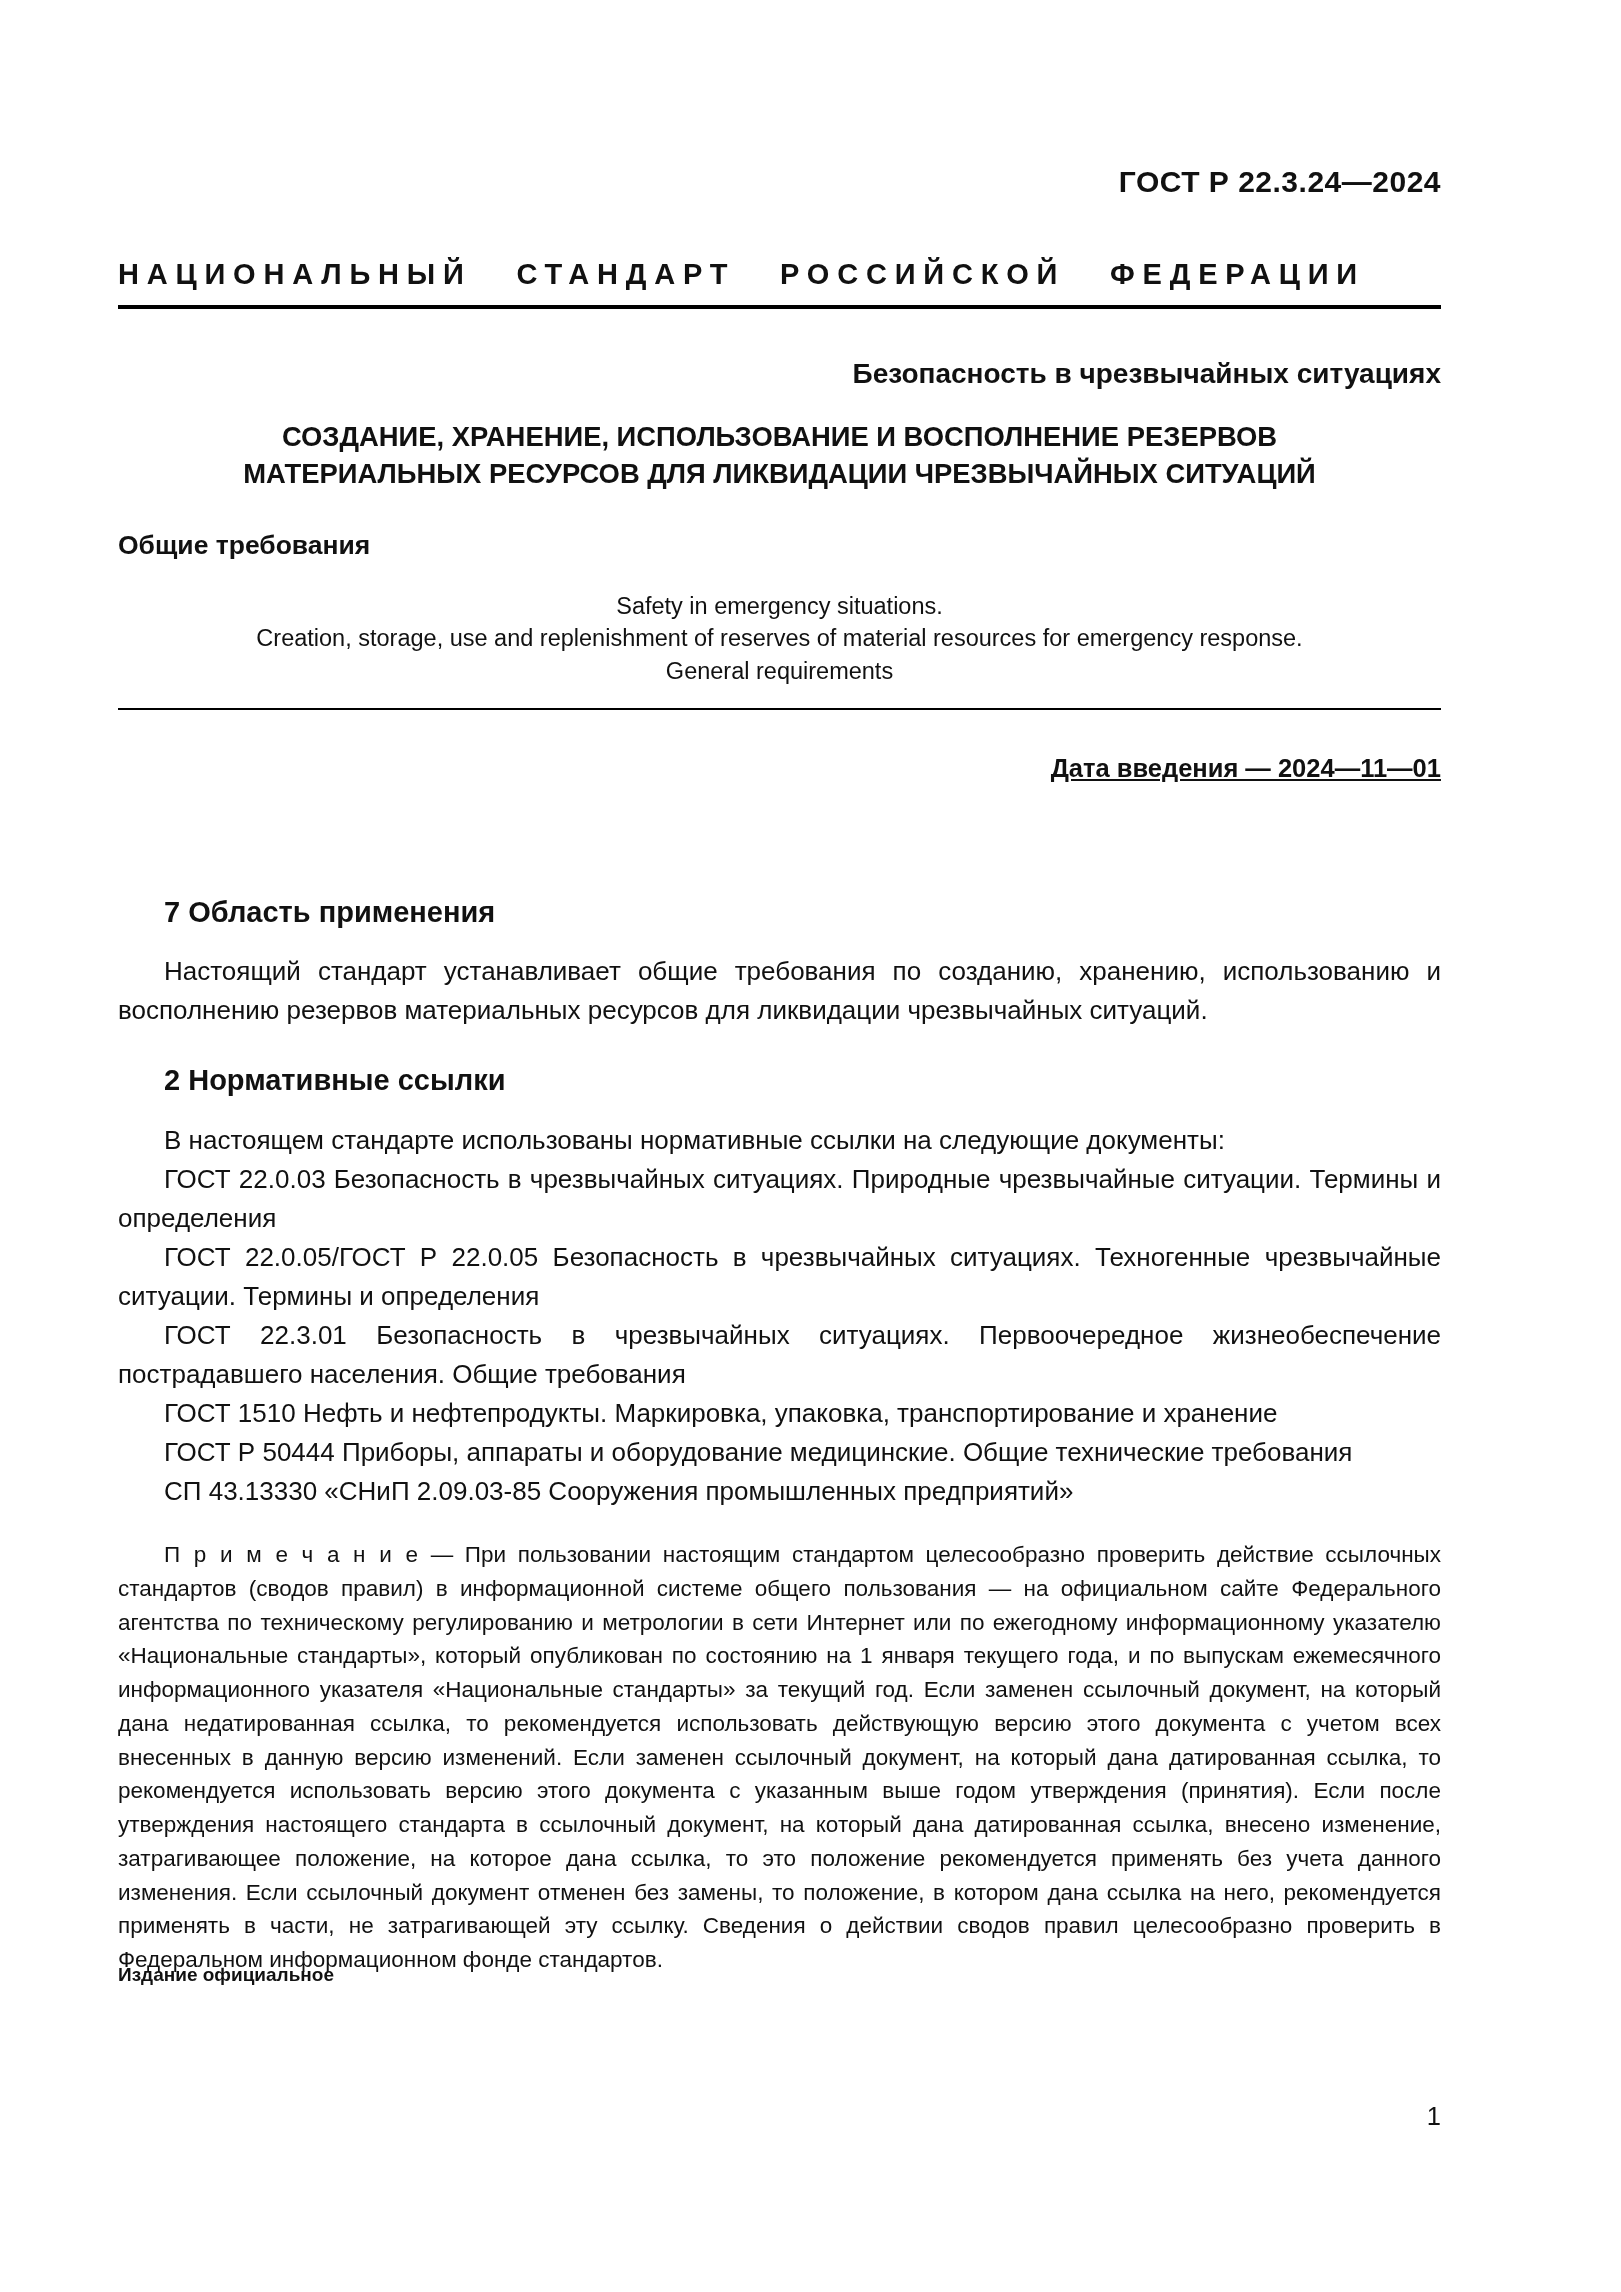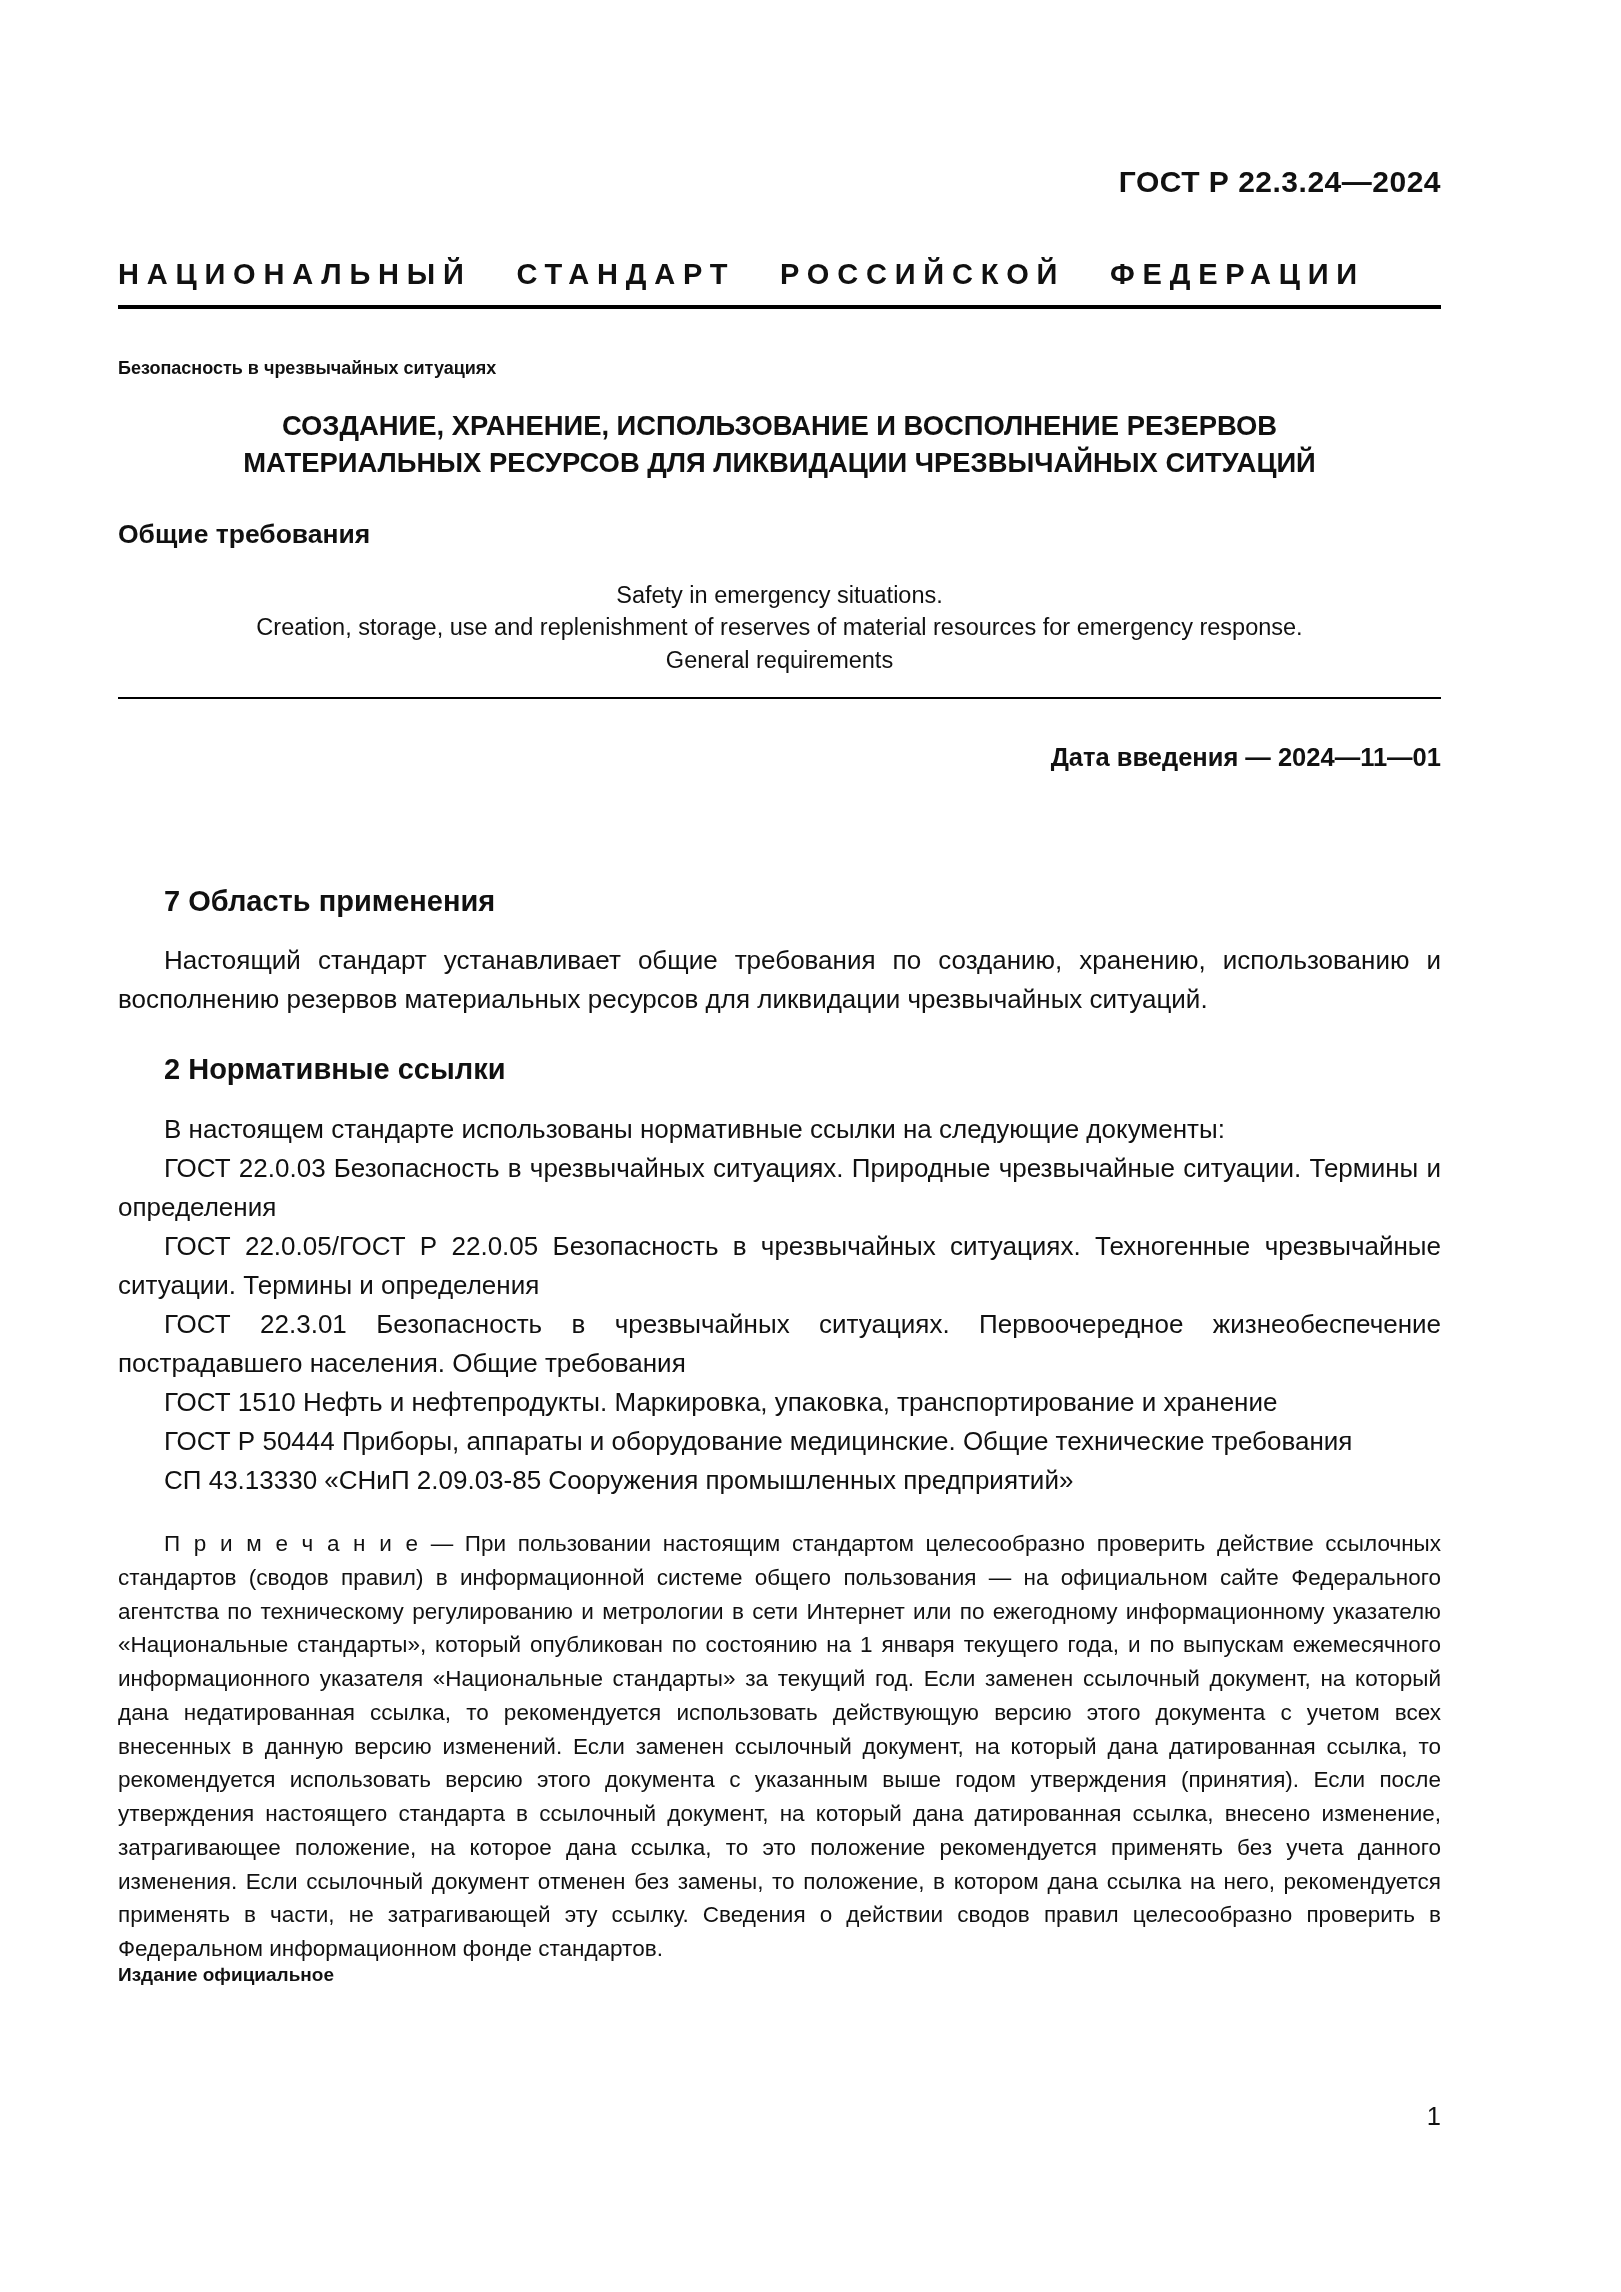--- a/index.html
+++ b/index.html
@@ -31,23 +31,23 @@
     font-size: 29px;
     letter-spacing: 7.8px;
     word-spacing: 29px;
     white-space: nowrap;
   }
   .rule { background: #000; }
   .rule-thick { height: 3.9px; margin-top: 13.7px; }
   .rule-thin  { height: 2px; margin-top: 19.6px; }
   .subject {
     margin-top: 49px;
-    text-align: left;
+    text-align: right;
     font-weight: bold;
-    font-size: 18px;
+    font-size: 28px;
   }
   .main-title {
     margin-top: 29px;
     text-align: center;
     font-weight: bold;
     font-size: 27.4px;
     line-height: 1.35;
   }
   .subtitle {
     margin-top: 37px;
@@ -59,20 +59,21 @@
     margin-top: 29px;
     text-align: center;
     font-size: 23.5px;
     line-height: 1.4;
   }
   .date {
     margin-top: 44px;
     text-align: right;
     font-weight: bold;
     font-size: 25.5px;
+    text-decoration: underline;
   }
   .section-heading {
     font-weight: bold;
     font-size: 29px;
     padding-left: 46px;
   }
   .sh1 { margin-top: 113px; }
   .sh2 { margin-top: 34px; }
   p.body {
     margin-top: 0;

